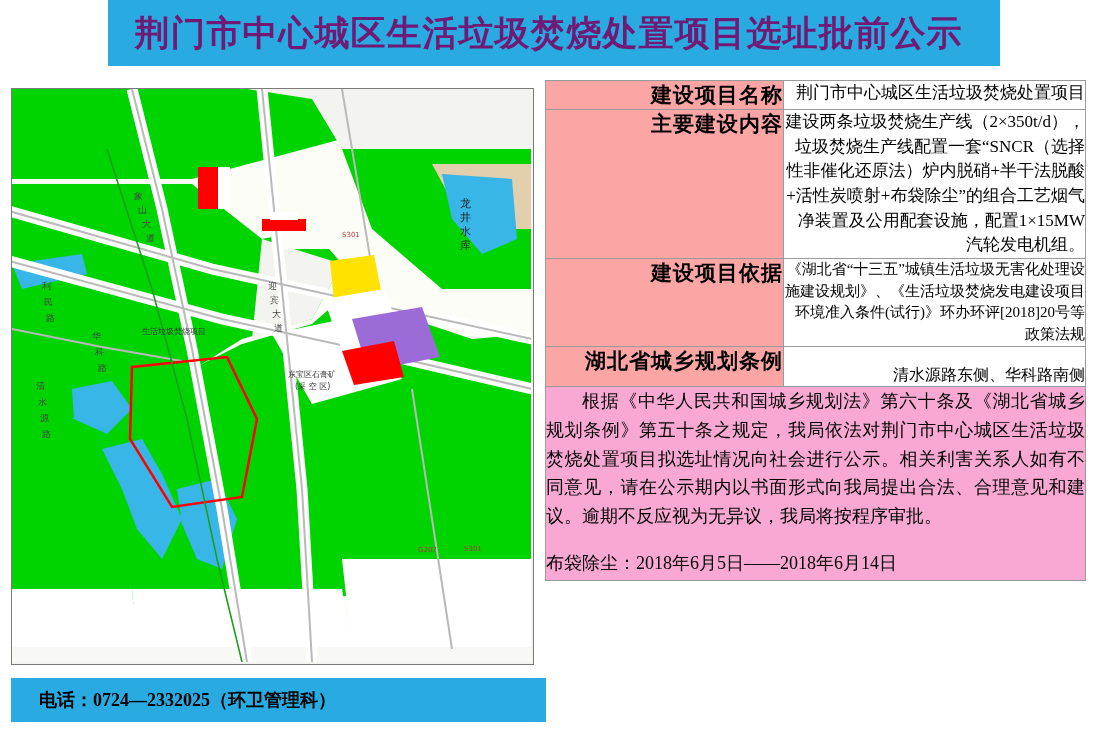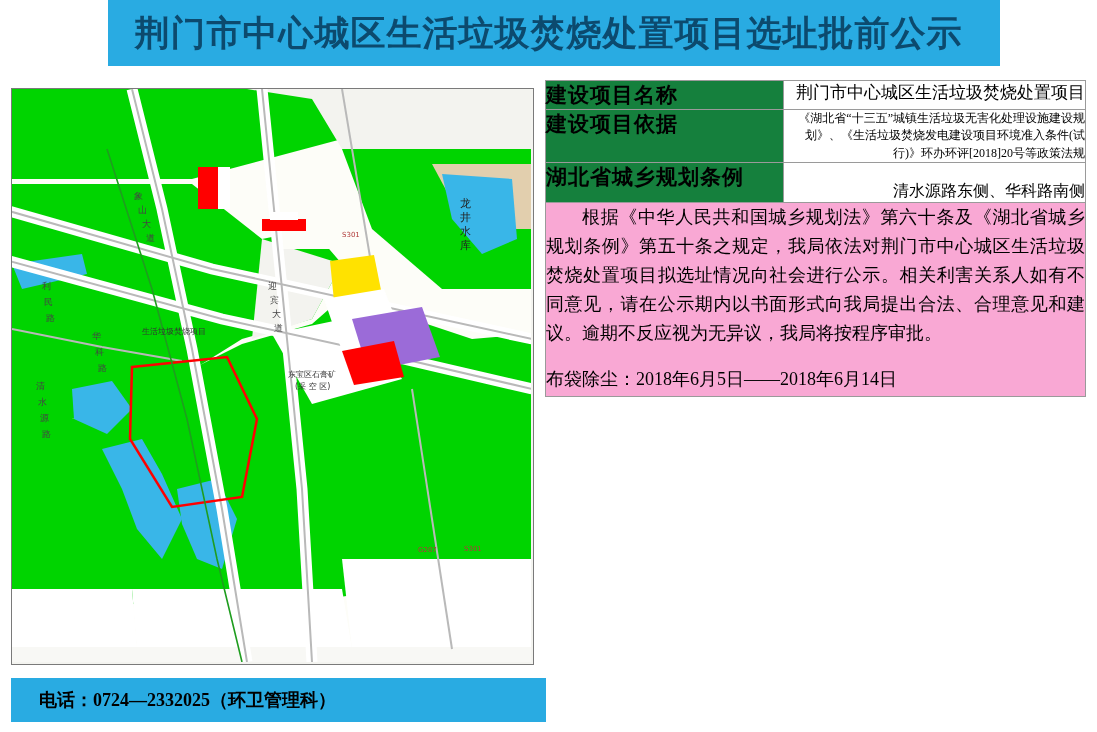--- a/index.html
+++ b/index.html
@@ -27,21 +27,21 @@
     height: 66px;
     background: #29abe2;
     display: flex;
     align-items: center;
     justify-content: center;
   }
   .banner-title {
     font-family: "Liberation Serif", serif;
     font-weight: bold;
     font-size: 35px;
-    color: #0c4a6e;
+    color: #701a75;
     letter-spacing: 1px;
     white-space: nowrap;
   }
   .banner-white {
     position: absolute;
     left: 0; top: 0;
     width: 108px;
     height: 66px;
     background: #ffffff;
   }
@@ -99,41 +99,41 @@
     width: 541px;
     table-layout: fixed;
   }
   table.info td {
     border: 1px solid #9a9a9a;
     vertical-align: top;
     padding: 0;
   }
   td.label {
     width: 237px;
-    background: #15803d;
-    text-align: left;
+    background: #fca5a5;
+    text-align: right;
     vertical-align: middle;
     font-family: "Liberation Serif", serif;
     font-weight: bold;
     font-size: 21px;
     color: #000000;
     padding: 8px 4px;
     letter-spacing: 1px;
   }
   td.value {
     background: #ffffff;
     font-family: "Liberation Serif", serif;
     font-size: 17px;
     line-height: 1.45;
     color: #000000;
     padding: 8px 8px 9px 8px;
     text-align: right;
   }
   td.value.small {
-    font-size: 12px;
+    font-size: 15px;
     line-height: 1.45;
   }
   td.value.tight {
     font-size: 16px;
     padding-top: 16px;
   }
   .note-cell {
     background: #f9a8d4;
     font-family: "Liberation Serif", serif;
     font-size: 18px;
@@ -255,20 +255,24 @@
   </div>
 
   <div class="table-wrap">
     <table class="info">
       <tbody>
         <tr>
           <td class="label">建设项目名称</td>
           <td class="value">荆门市中心城区生活垃圾焚烧处置项目</td>
         </tr>
         <tr>
+          <td class="label">主要建设内容</td>
+          <td class="value">建设两条垃圾焚烧生产线（2×350t/d），垃圾焚烧生产线配置一套“SNCR（选择性非催化还原法）炉内脱硝+半干法脱酸+活性炭喷射+布袋除尘”的组合工艺烟气净装置及公用配套设施，配置1×15MW汽轮发电机组。</td>
+        </tr>
+        <tr>
           <td class="label">建设项目依据</td>
           <td class="value small">《湖北省“十三五”城镇生活垃圾无害化处理设施建设规划》、《生活垃圾焚烧发电建设项目环境准入条件(试行)》环办环评[2018]20号等政策法规</td>
         </tr>
         <tr>
           <td class="label">湖北省城乡规划条例</td>
           <td class="value tight">清水源路东侧、华科路南侧</td>
         </tr>
         <tr>
           <td class="note-cell" colspan="2">
             <p class="note-indent">根据《中华人民共和国城乡规划法》第六十条及《湖北省城乡规划条例》第五十条之规定，我局依法对荆门市中心城区生活垃圾焚烧处置项目拟选址情况向社会进行公示。相关利害关系人如有不同意见，请在公示期内以书面形式向我局提出合法、合理意见和建议。逾期不反应视为无异议，我局将按程序审批。</p>

